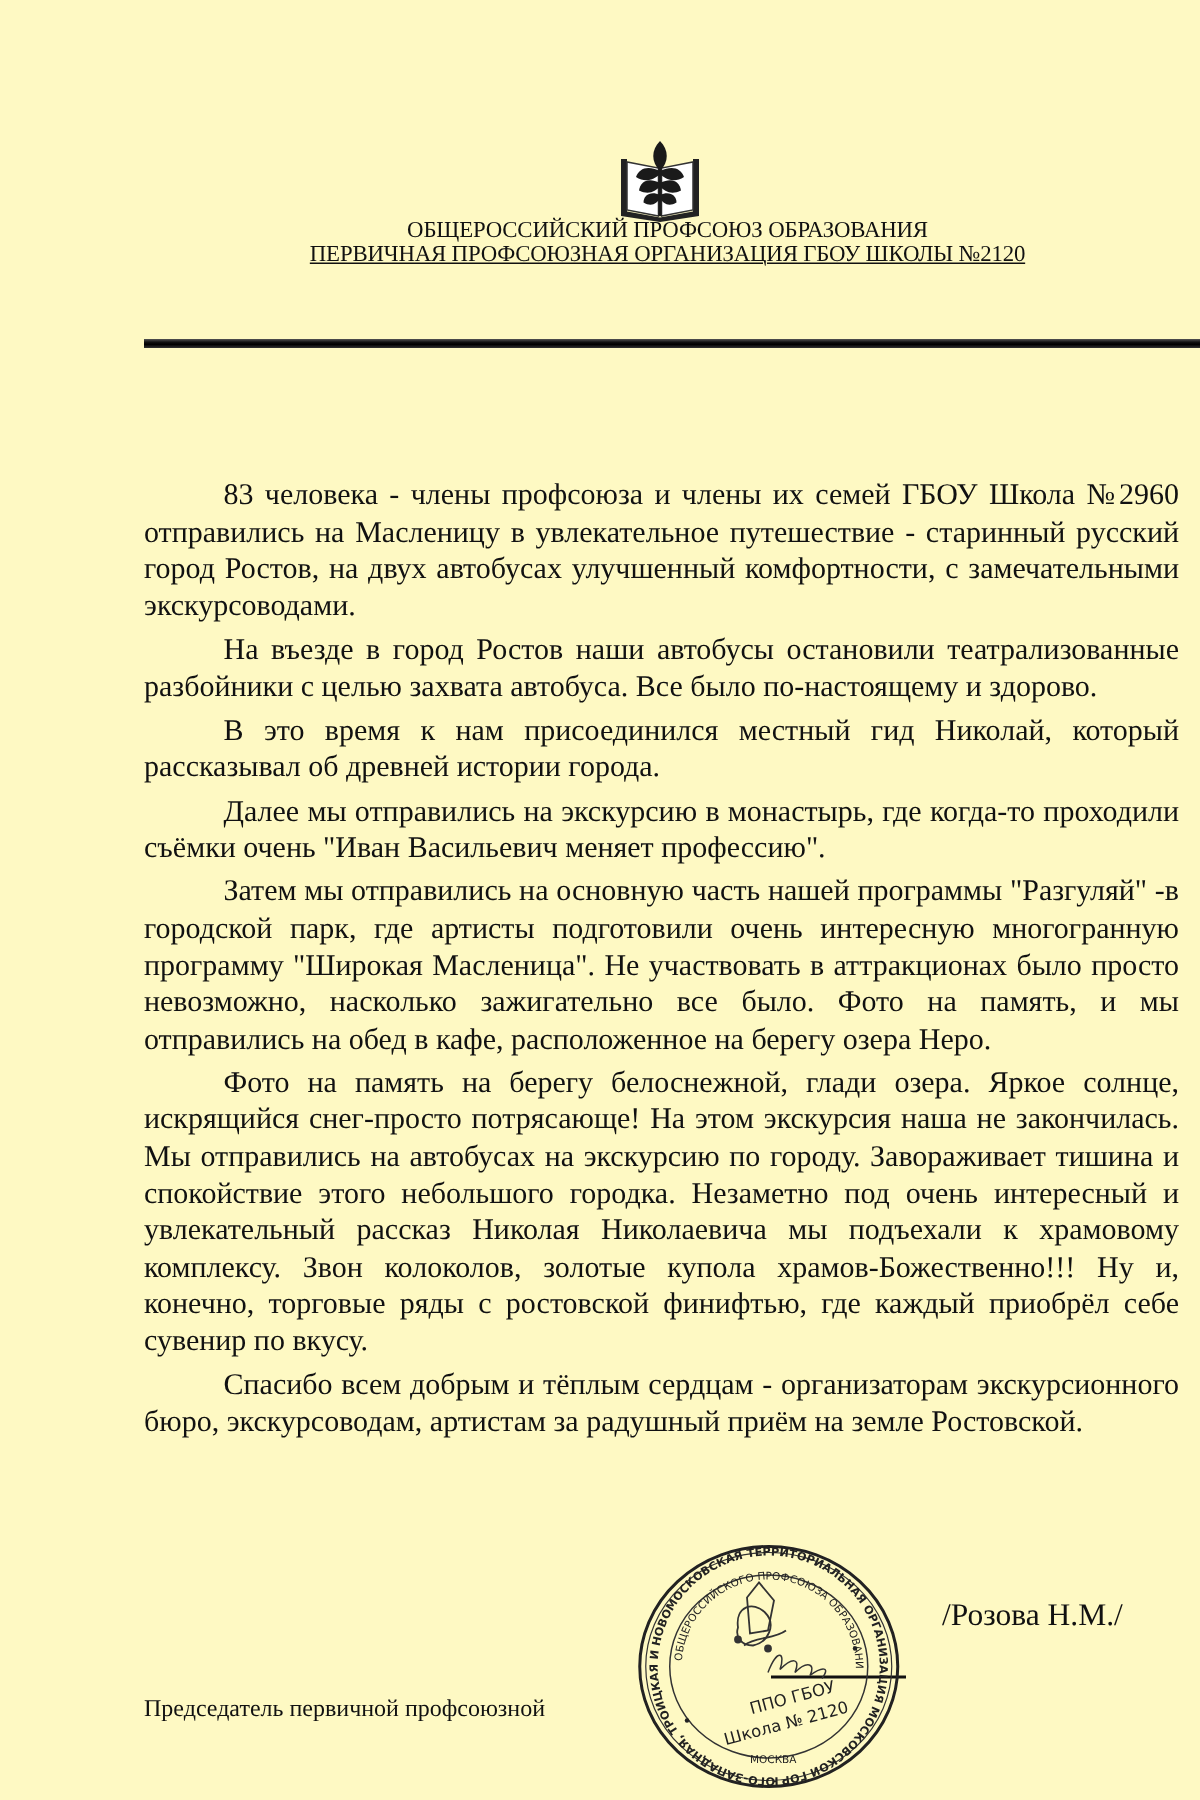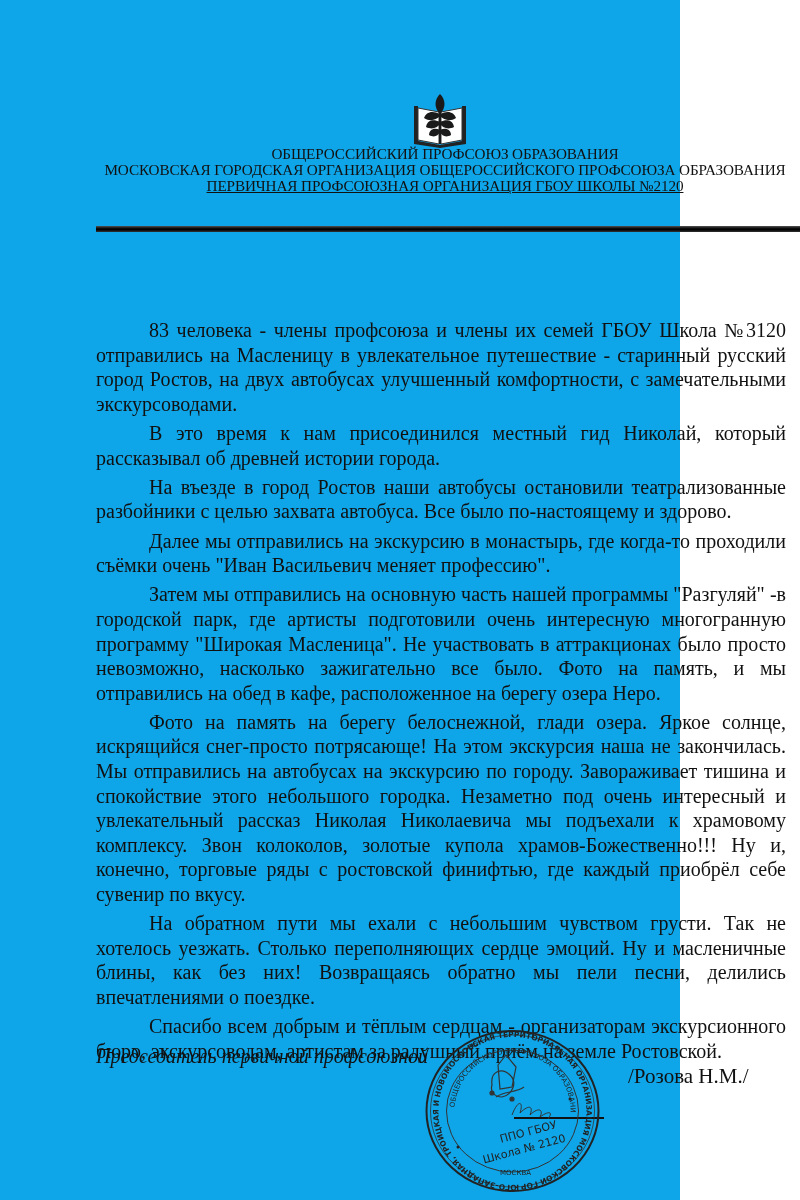--- a/index.html
+++ b/index.html
@@ -1,36 +1,36 @@
 <!DOCTYPE html>
 <html><head>
 <meta charset="utf-8">
 <style>
   html, body { margin: 0; padding: 0; background: #ffffff; }
   body {
     width: 800px; height: 1200px; position: relative; overflow: hidden;
     font-family: "Liberation Serif", "DejaVu Serif", serif; color: #111;
   }
-  .page { position: absolute; left: 0; top: 0; width: 680px; height: 1200px; background: #0ea5e9; }
+  .page { position: absolute; left: 0; top: 0; width: 800px; height: 1200px; background: #fef9c3; }
 
   
   .logo { position: absolute; left: 410px; top: 92px; width: 60px; height: 58px; }
   .header { position: absolute; left: 95px; top: 146px; width: 700px; text-align: center; }
   .header-line { font-size: 15.2px; line-height: 16px; white-space: nowrap; letter-spacing: -0.1px; }
   .header-line.bold { font-weight: normal; text-decoration: underline; text-decoration-thickness: 1px; text-underline-offset: 1px; text-align: center; }
   .rule { position: absolute; left: 96px; top: 226px; width: 704px; height: 6px;
           background: linear-gradient(to bottom, #555 0%, #111 35%, #000 60%, #333 100%); }
 
   
   .content { position: absolute; left: 96px; top: 318px; width: 690px; font-size: 20px; line-height: 24.6px; }
   .para { margin: 0 0 4.6px 0; text-indent: 53px; text-align: justify; }
   .para:last-child { margin-bottom: 0; }
 
   
-  .sig { position: absolute; left: 96px; top: 1044px; font-size: 20px; line-height: 24px; font-style: italic; }
+  .sig { position: absolute; left: 96px; top: 1128px; font-size: 16px; line-height: 24px; }
   .sig-line { white-space: nowrap; }
   .sig-name { position: absolute; left: 628px; top: 1064px; font-size: 21px; line-height: 24px; white-space: nowrap; }
   .sign-line { position: absolute; left: 514px; top: 1117px; width: 90px; height: 1.5px; background: #111; }
 
   
   .stamp { position: absolute; left: 420px; top: 1027px; width: 185px; height: 168px; }
 </style>
 </head>
 <body>
 
@@ -47,33 +47,31 @@
     <path d="M30 22 C38 18 44 20 46 26 C40 30 34 28 30 24 Z" fill="#1a1a1a"></path>
     <path d="M30 30 C22 26 17 29 16 35 C22 38 27 36 30 32 Z" fill="#1a1a1a"></path>
     <path d="M30 30 C38 26 43 29 44 35 C38 38 33 36 30 32 Z" fill="#1a1a1a"></path>
     <path d="M30 38 C24 35 19 38 19 43 C24 46 28 44 30 40 Z" fill="#1a1a1a"></path>
     <path d="M30 38 C36 35 41 38 41 43 C36 46 32 44 30 40 Z" fill="#1a1a1a"></path>
     <rect x="29" y="20" width="2" height="32" fill="#1a1a1a"></rect>
   </svg>
 
   <div class="header">
     <div class="header-line">ОБЩЕРОССИЙСКИЙ ПРОФСОЮЗ ОБРАЗОВАНИЯ</div>
-    <div class="header-line">МОСКОВСКАЯ ГОРОДСКАЯ ОРГАНИЗАЦИЯ ОБЩЕРОССИЙСКОГО ПРОФСОЮЗА ОБРАЗОВАНИЯ</div>
     <div class="header-line bold">ПЕРВИЧНАЯ ПРОФСОЮЗНАЯ ОРГАНИЗАЦИЯ ГБОУ ШКОЛЫ  №2120</div>
   </div>
   <div class="rule"></div>
 
   <div class="content">
-    <p class="para">83 человека - члены профсоюза и члены их семей ГБОУ Школа №3120 отправились на Масленицу в увлекательное путешествие - старинный русский город Ростов, на двух автобусах улучшенный комфортности, с замечательными экскурсоводами.</p>
+    <p class="para">83 человека - члены профсоюза и члены их семей ГБОУ Школа №2960 отправились на Масленицу в увлекательное путешествие - старинный русский город Ростов, на двух автобусах улучшенный комфортности, с замечательными экскурсоводами.</p>
+    <p class="para">На въезде в город Ростов наши автобусы остановили театрализованные разбойники с целью захвата автобуса. Все было по-настоящему и здорово.</p>
     <p class="para">В это время к нам присоединился местный гид Николай, который рассказывал об древней истории города.</p>
-    <p class="para">На въезде в город Ростов наши автобусы остановили театрализованные разбойники с целью захвата автобуса. Все было по-настоящему и здорово.</p>
     <p class="para">Далее мы отправились на экскурсию в монастырь, где когда-то проходили съёмки очень "Иван Васильевич меняет профессию".</p>
     <p class="para">Затем мы отправились на основную часть нашей программы "Разгуляй" -в городской парк, где артисты подготовили очень интересную многогранную программу "Широкая Масленица". Не участвовать в аттракционах было просто невозможно, насколько зажигательно все было. Фото на память, и мы отправились на обед в кафе, расположенное на берегу озера Неро.</p>
     <p class="para">Фото на память на берегу белоснежной, глади озера. Яркое солнце, искрящийся снег-просто потрясающе! На этом экскурсия наша не закончилась. Мы отправились на автобусах на экскурсию по городу. Завораживает тишина и спокойствие этого небольшого городка. Незаметно под очень интересный и увлекательный рассказ Николая Николаевича мы подъехали к храмовому комплексу. Звон колоколов, золотые купола храмов-Божественно!!! Ну и, конечно, торговые ряды с ростовской финифтью, где каждый приобрёл себе сувенир по вкусу.</p>
-    <p class="para">На обратном пути мы ехали с небольшим чувством грусти. Так не хотелось уезжать. Столько переполняющих сердце эмоций. Ну и масленичные блины, как без них! Возвращаясь обратно мы пели песни, делились впечатлениями о поездке.</p>
     <p class="para">Спасибо всем добрым и тёплым сердцам - организаторам экскурсионного бюро, экскурсоводам, артистам за радушный приём на земле Ростовской.</p>
   </div>
 
   <div class="sig">
     <div class="sig-line">Председатель первичной профсоюзной</div>
   </div>
   <div class="sign-line"></div>
   <div class="sig-name">/Розова Н.М./</div>
 
   <svg class="stamp" viewBox="0 0 185 168">

